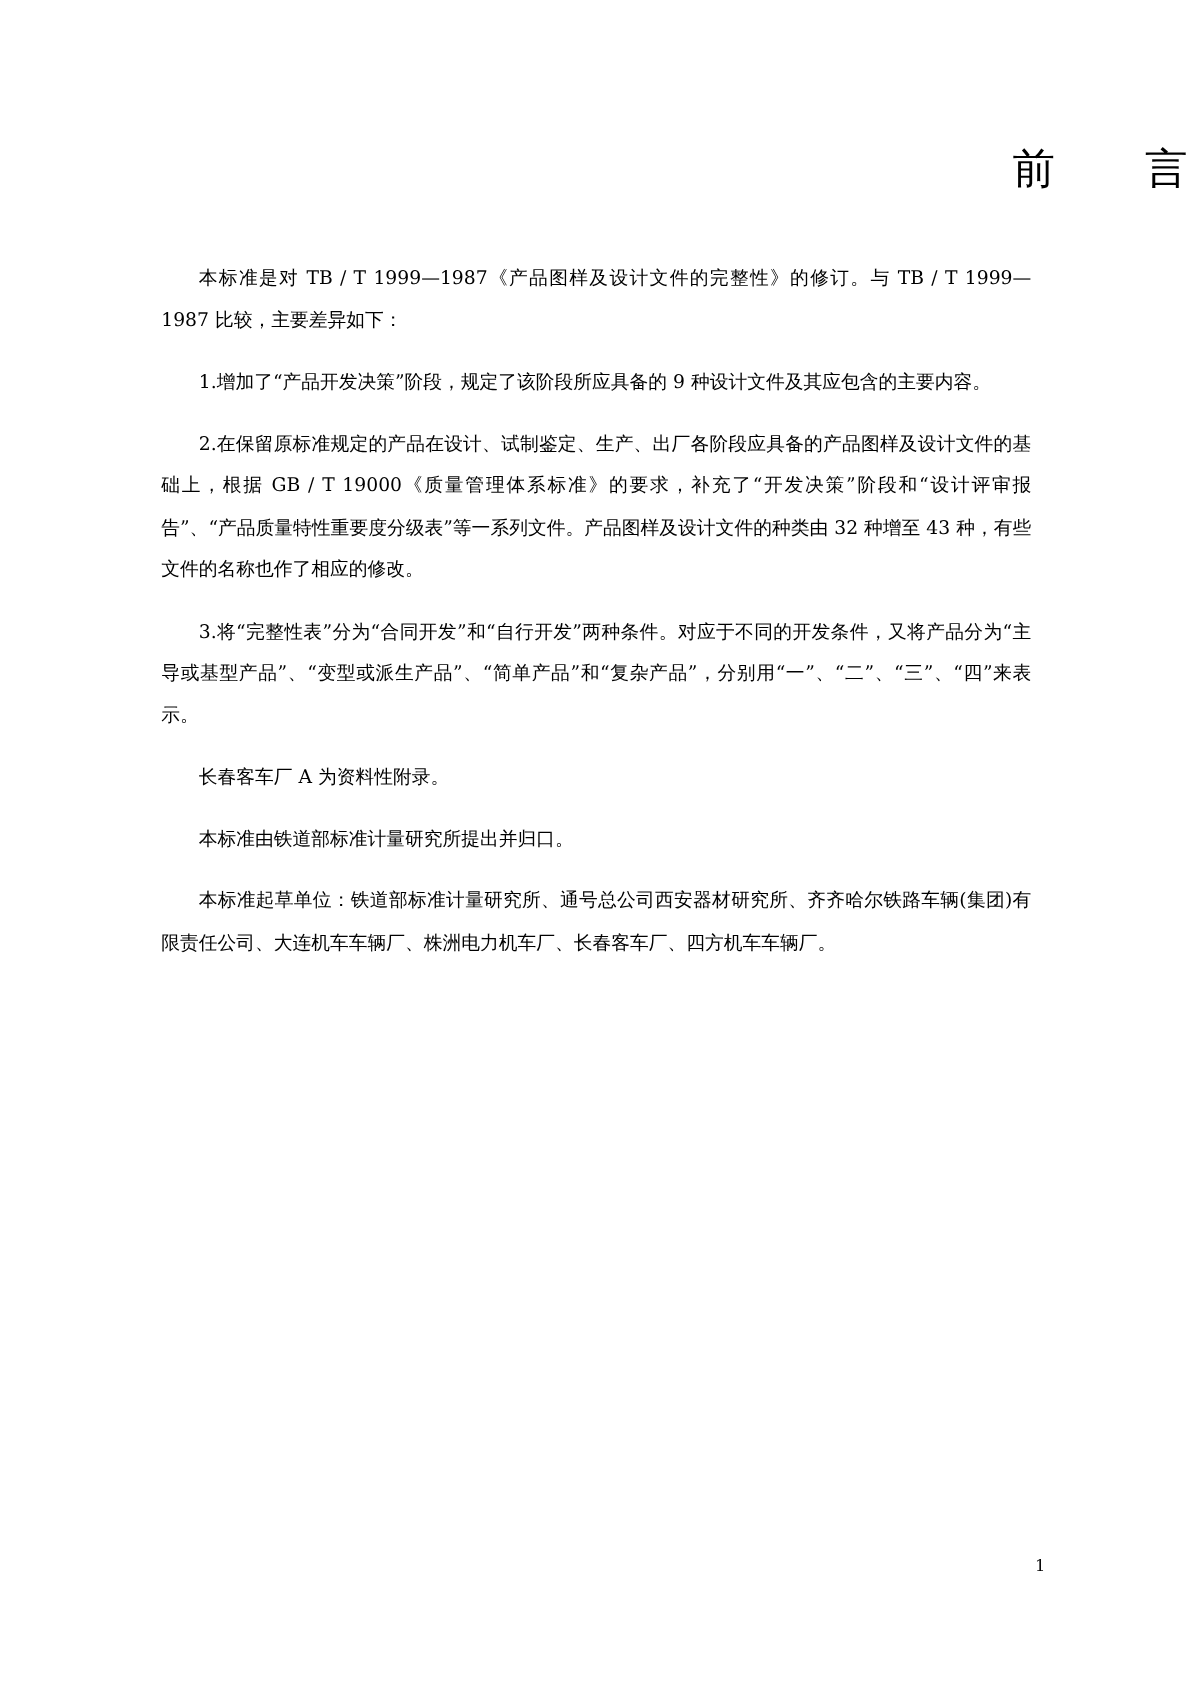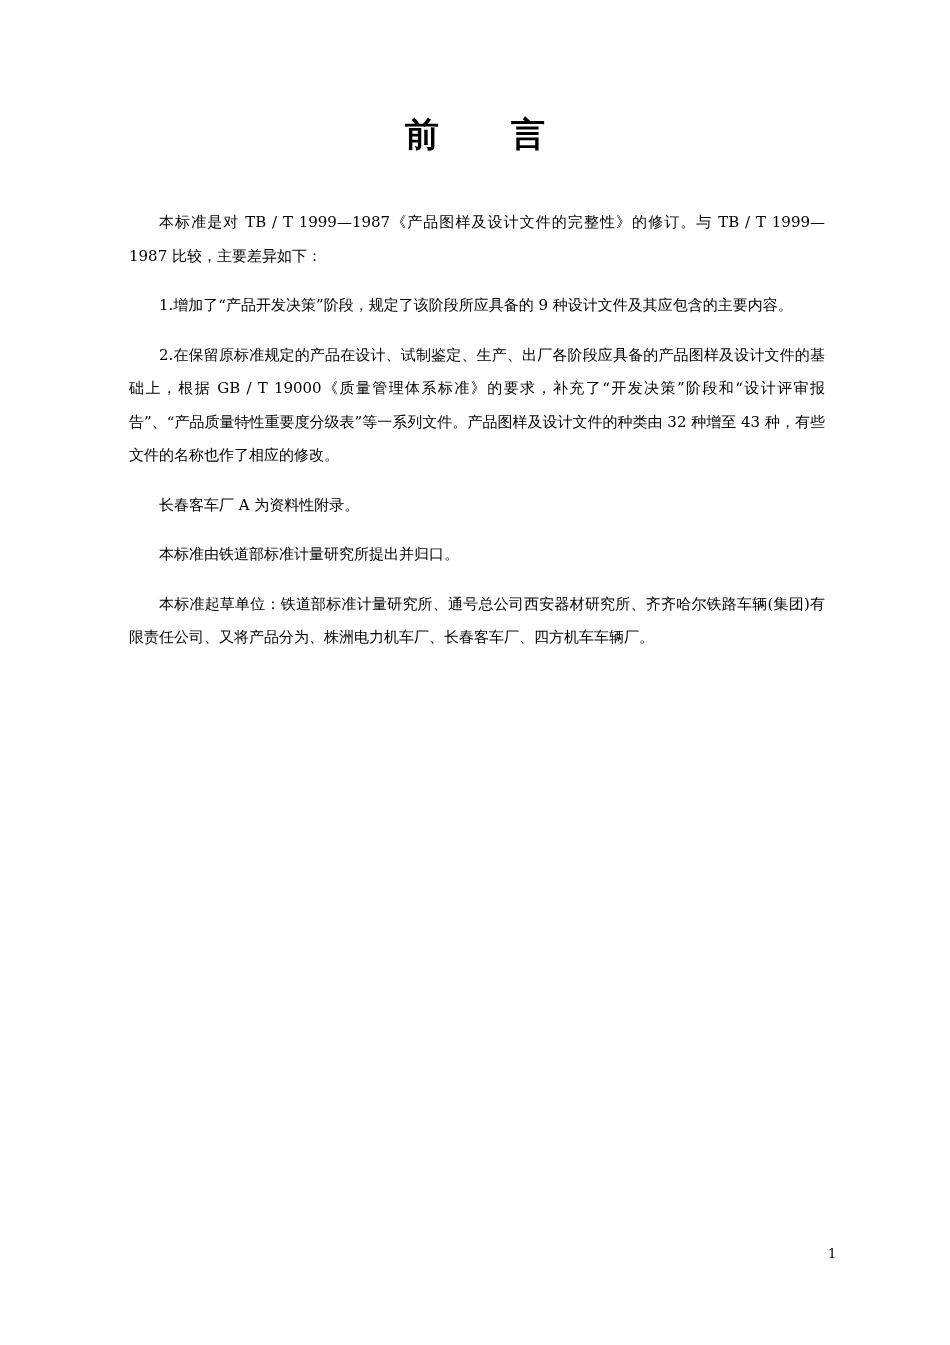--- a/index.html
+++ b/index.html
@@ -1,34 +1,35 @@
 <!DOCTYPE html>
 <html><head>
   <meta charset="utf-8">
   <style>
     html, body { margin:0; padding:0; background:#ffffff; }
     body { width:950px; height:1345px; position:relative; overflow:hidden;
            font-family:"DejaVu Serif","Liberation Serif",serif; color:#000; }
-    .title { position:absolute; top:112px; left:0; width:950px; text-align:center;
-             font-size:34px; letter-spacing:0;font-weight:bold; }
+    .title { position:absolute; top:112px; left:0; width:950px; text-align:right;
+             font-size:34px; letter-spacing:0; }
     .title span { display:inline-block; }
     .title .gap { width:72px; }
     .body { position:absolute; left:113px; top:190px; width:728px; font-size:15px; line-height:33.5px; }
     .para { margin:16px; text-indent:30px; text-align:justify; }
     .pagenum { position:absolute; left:828px; top:1246px; font-size:13px; }
   </style>
 </head>
 <body>
 
 <div class="title">
   <span>前</span><span class="gap"></span><span>言</span>
 </div>
 
 <div class="body">
   <p class="para">本标准是对 TB / T 1999—1987《产品图样及设计文件的完整性》的修订。与 TB / T 1999—1987 比较，主要差异如下：</p>
   <p class="para">1.增加了“产品开发决策”阶段，规定了该阶段所应具备的 9 种设计文件及其应包含的主要内容。</p>
   <p class="para">2.在保留原标准规定的产品在设计、试制鉴定、生产、出厂各阶段应具备的产品图样及设计文件的基础上，根据 GB / T 19000《质量管理体系标准》的要求，补充了“开发决策”阶段和“设计评审报告”、“产品质量特性重要度分级表”等一系列文件。产品图样及设计文件的种类由 32 种增至 43 种，有些文件的名称也作了相应的修改。</p>
+  <p class="para">3.将“完整性表”分为“合同开发”和“自行开发”两种条件。对应于不同的开发条件，又将产品分为“主导或基型产品”、“变型或派生产品”、“简单产品”和“复杂产品”，分别用“一”、“二”、“三”、“四”来表示。</p>
   <p class="para">长春客车厂 A 为资料性附录。</p>
   <p class="para">本标准由铁道部标准计量研究所提出并归口。</p>
-  <p class="para">本标准起草单位：铁道部标准计量研究所、通号总公司西安器材研究所、齐齐哈尔铁路车辆(集团)有限责任公司、又将产品分为、株洲电力机车厂、长春客车厂、四方机车车辆厂。</p>
+  <p class="para">本标准起草单位：铁道部标准计量研究所、通号总公司西安器材研究所、齐齐哈尔铁路车辆(集团)有限责任公司、大连机车车辆厂、株洲电力机车厂、长春客车厂、四方机车车辆厂。</p>
 </div>
 
 <div class="pagenum">1</div>
 
 </body></html>

